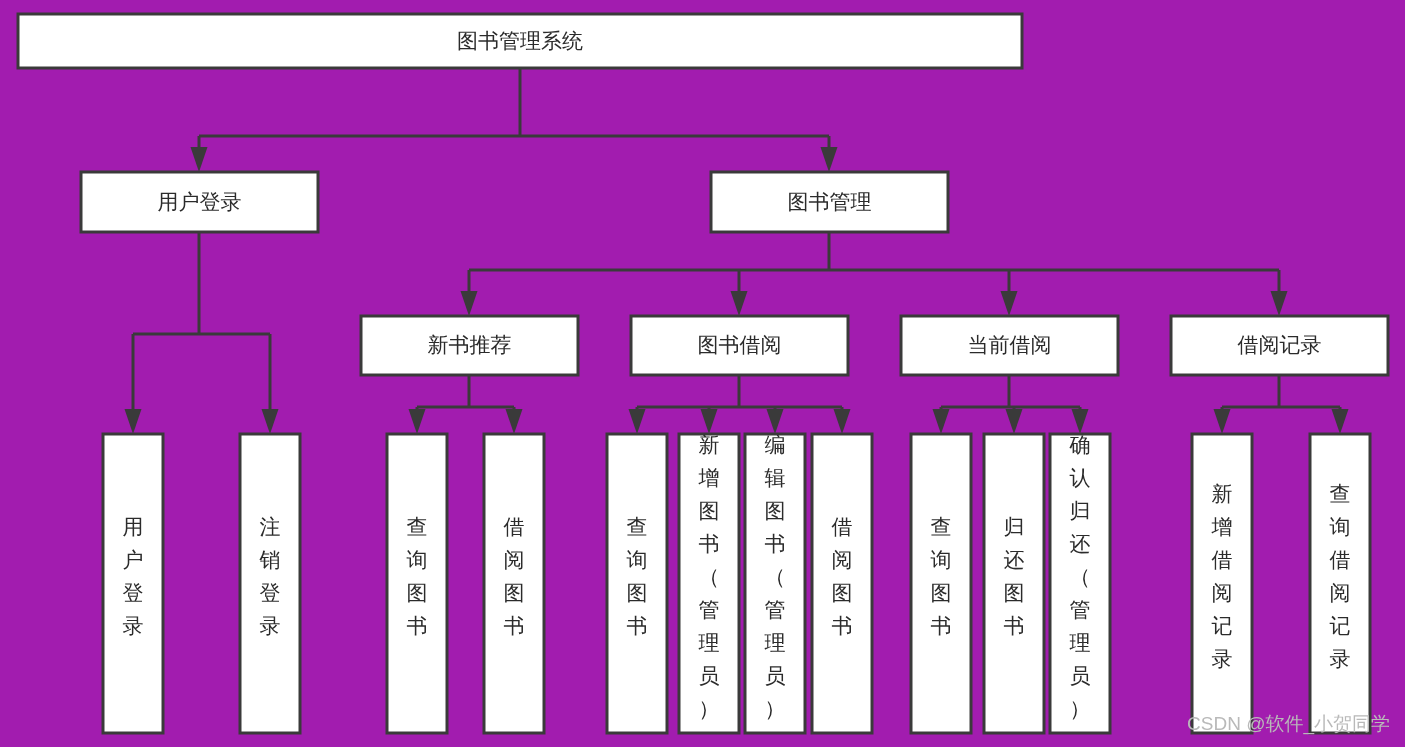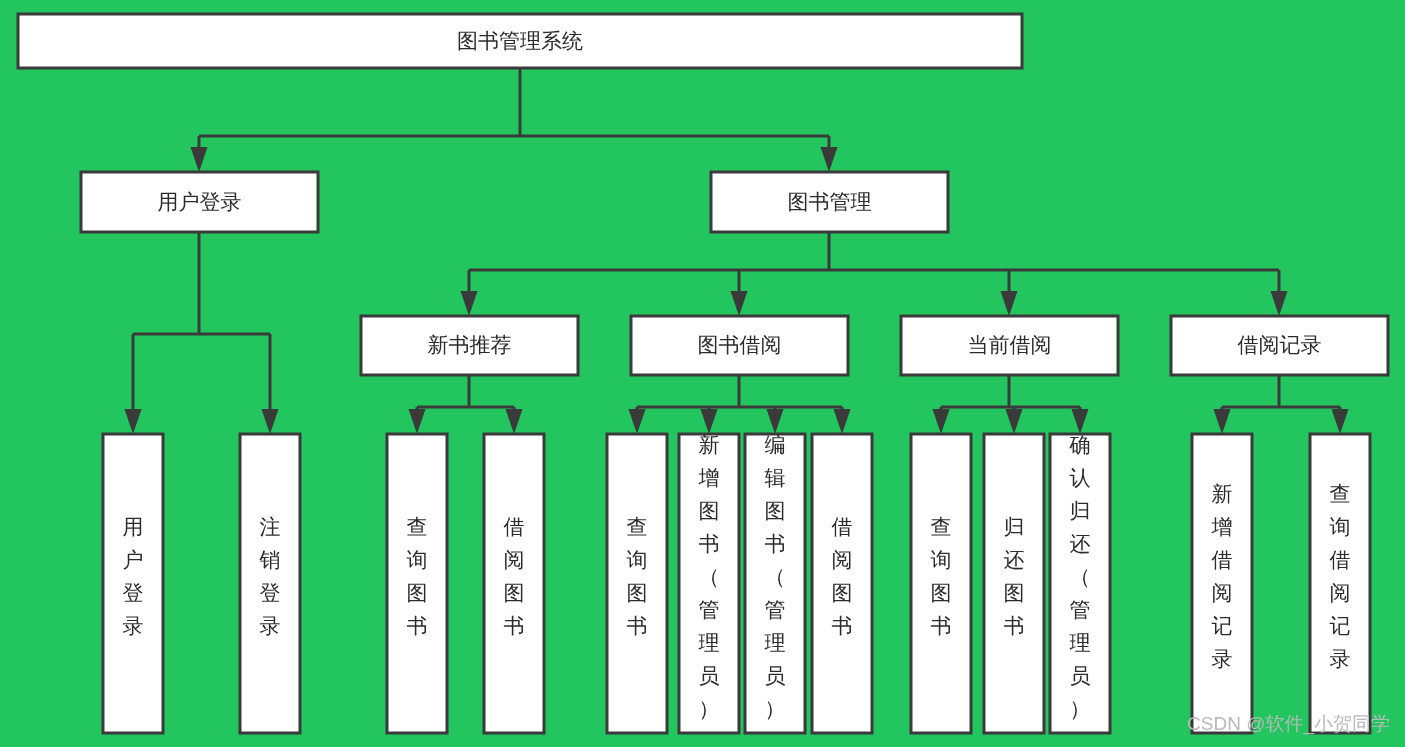--- a/index.html
+++ b/index.html
@@ -11,21 +11,21 @@
   body {
     width: 1405px;
     height: 747px;
     font-family: "Liberation Sans", "DejaVu Sans", sans-serif;
     overflow: hidden;
   }
   #diagram-root {
     position: relative;
     width: 1405px;
     height: 747px;
-    background: #22c55e;
+    background: #a21caf;
   }
   svg#tree-svg {
     position: absolute;
     left: 0;
     top: 0;
     width: 1405px;
     height: 747px;
     display: block;
   }
   .node-box {

